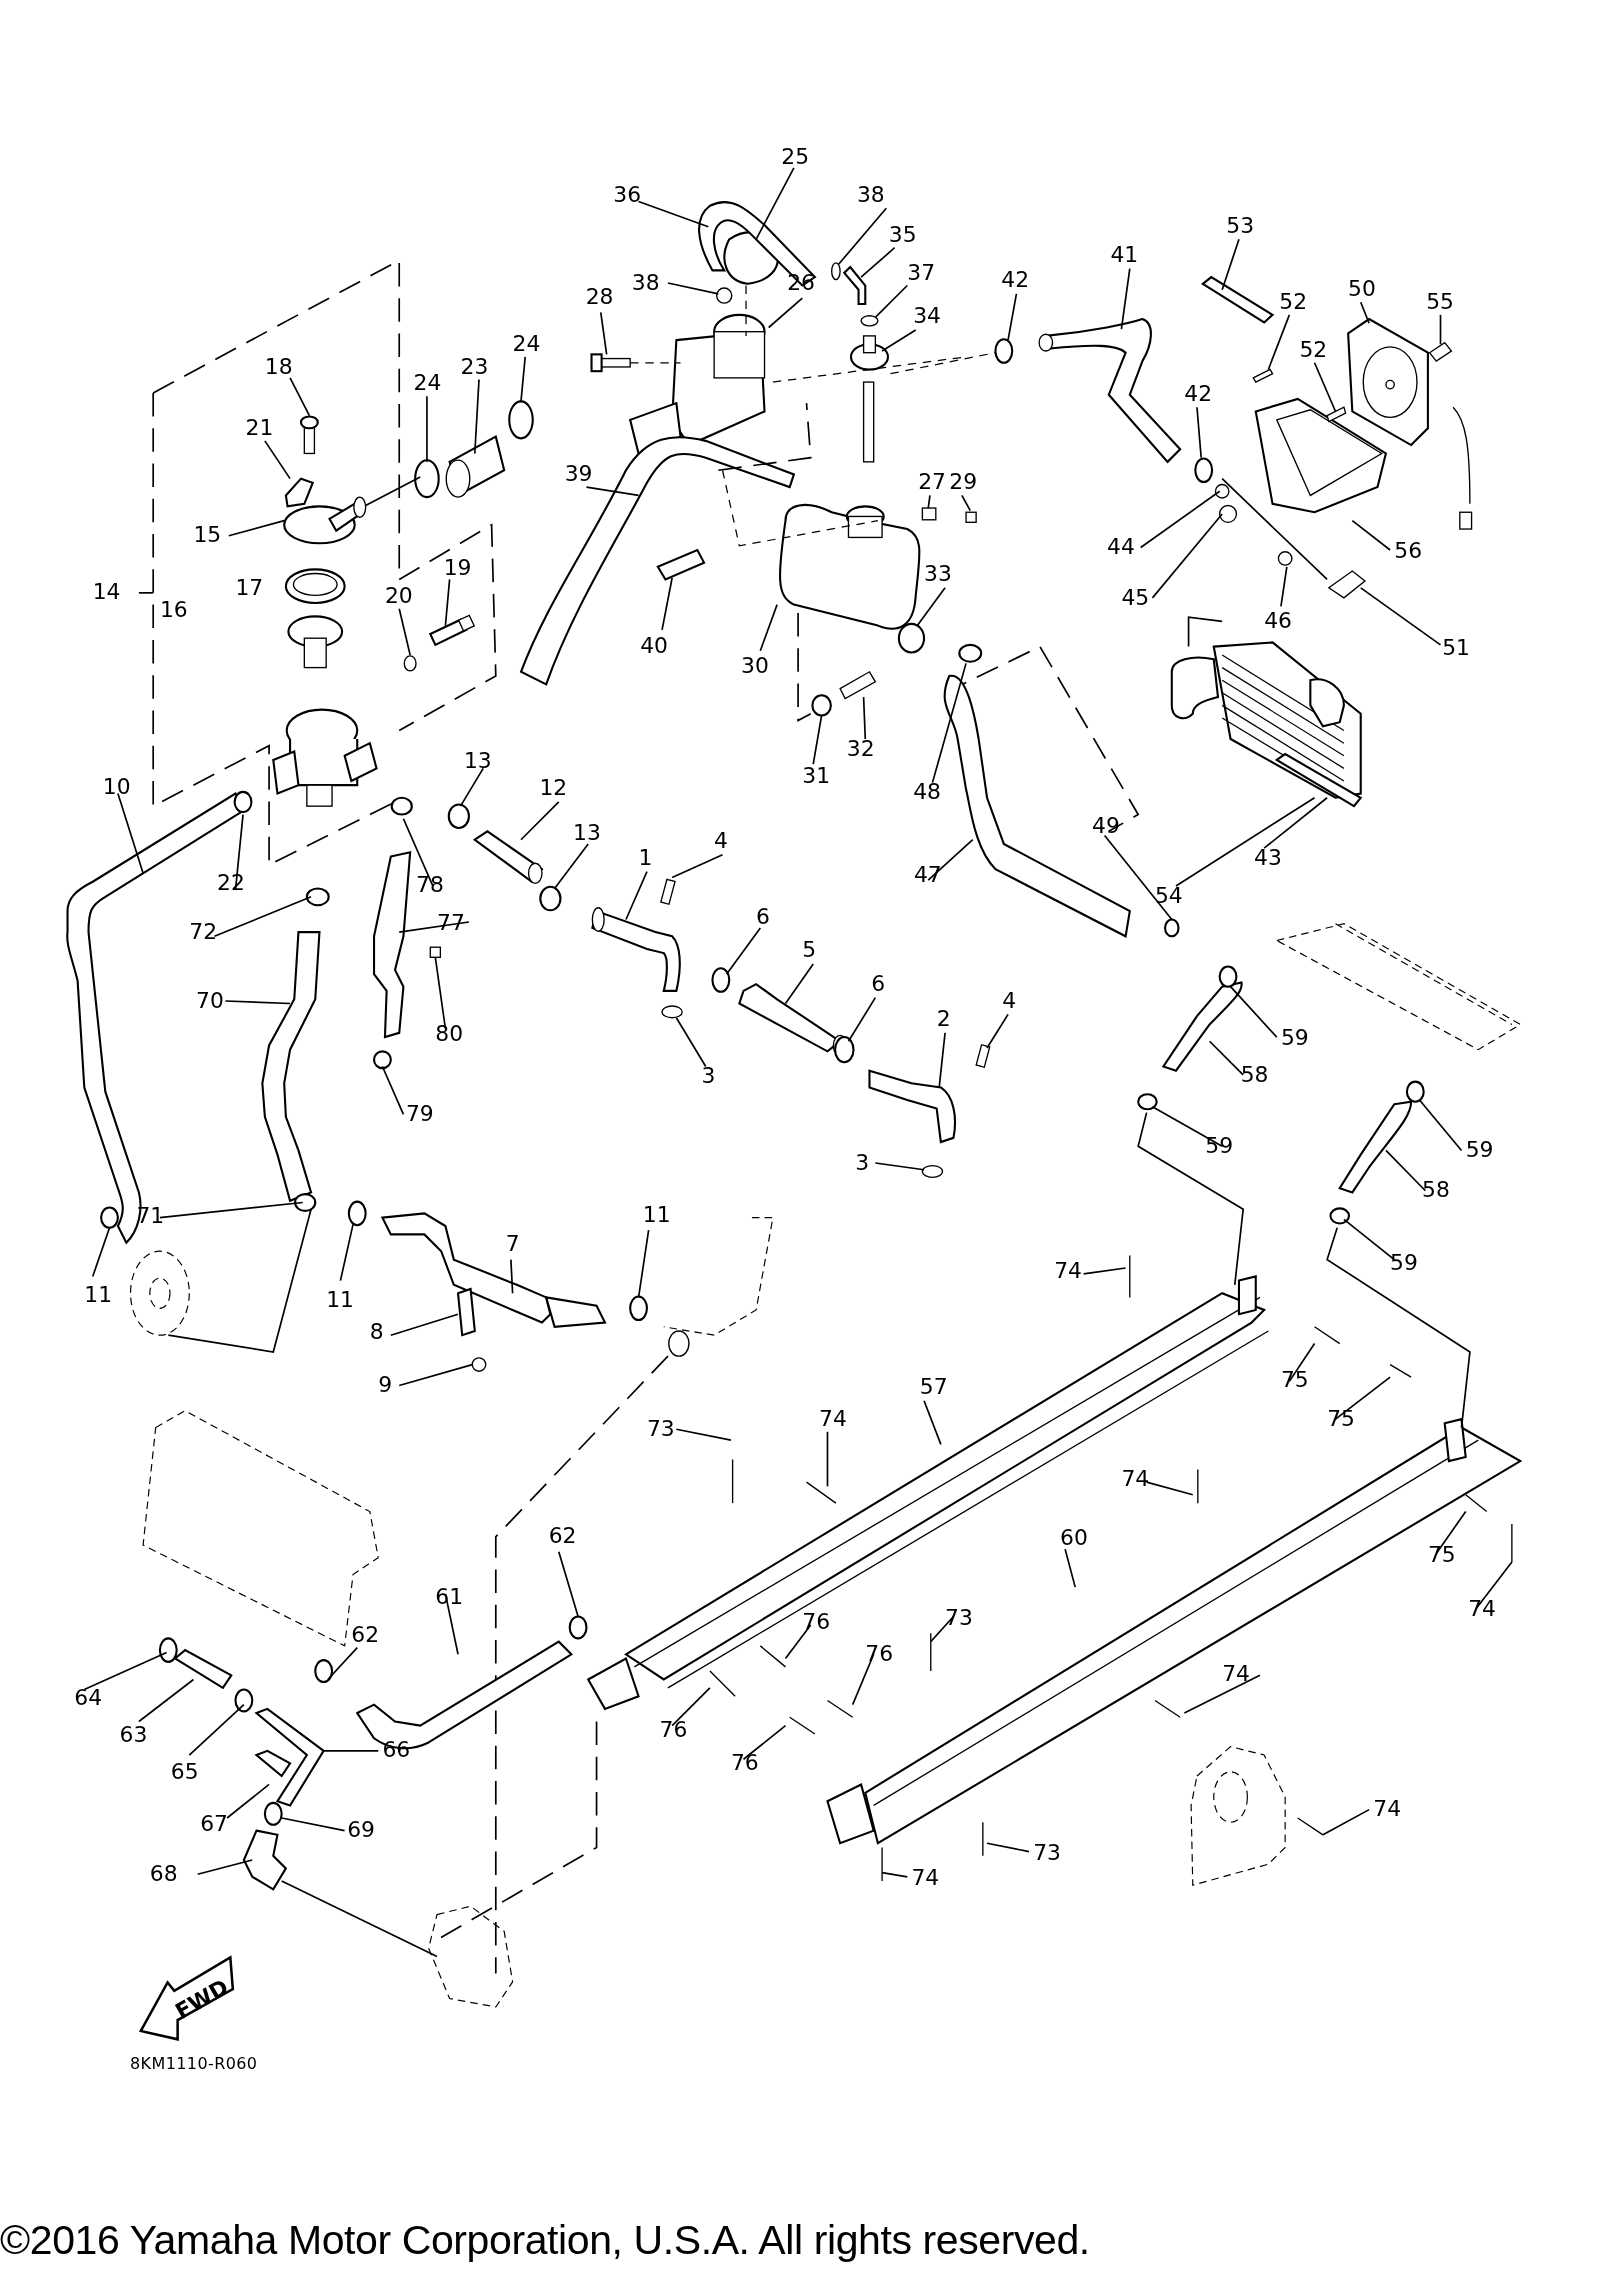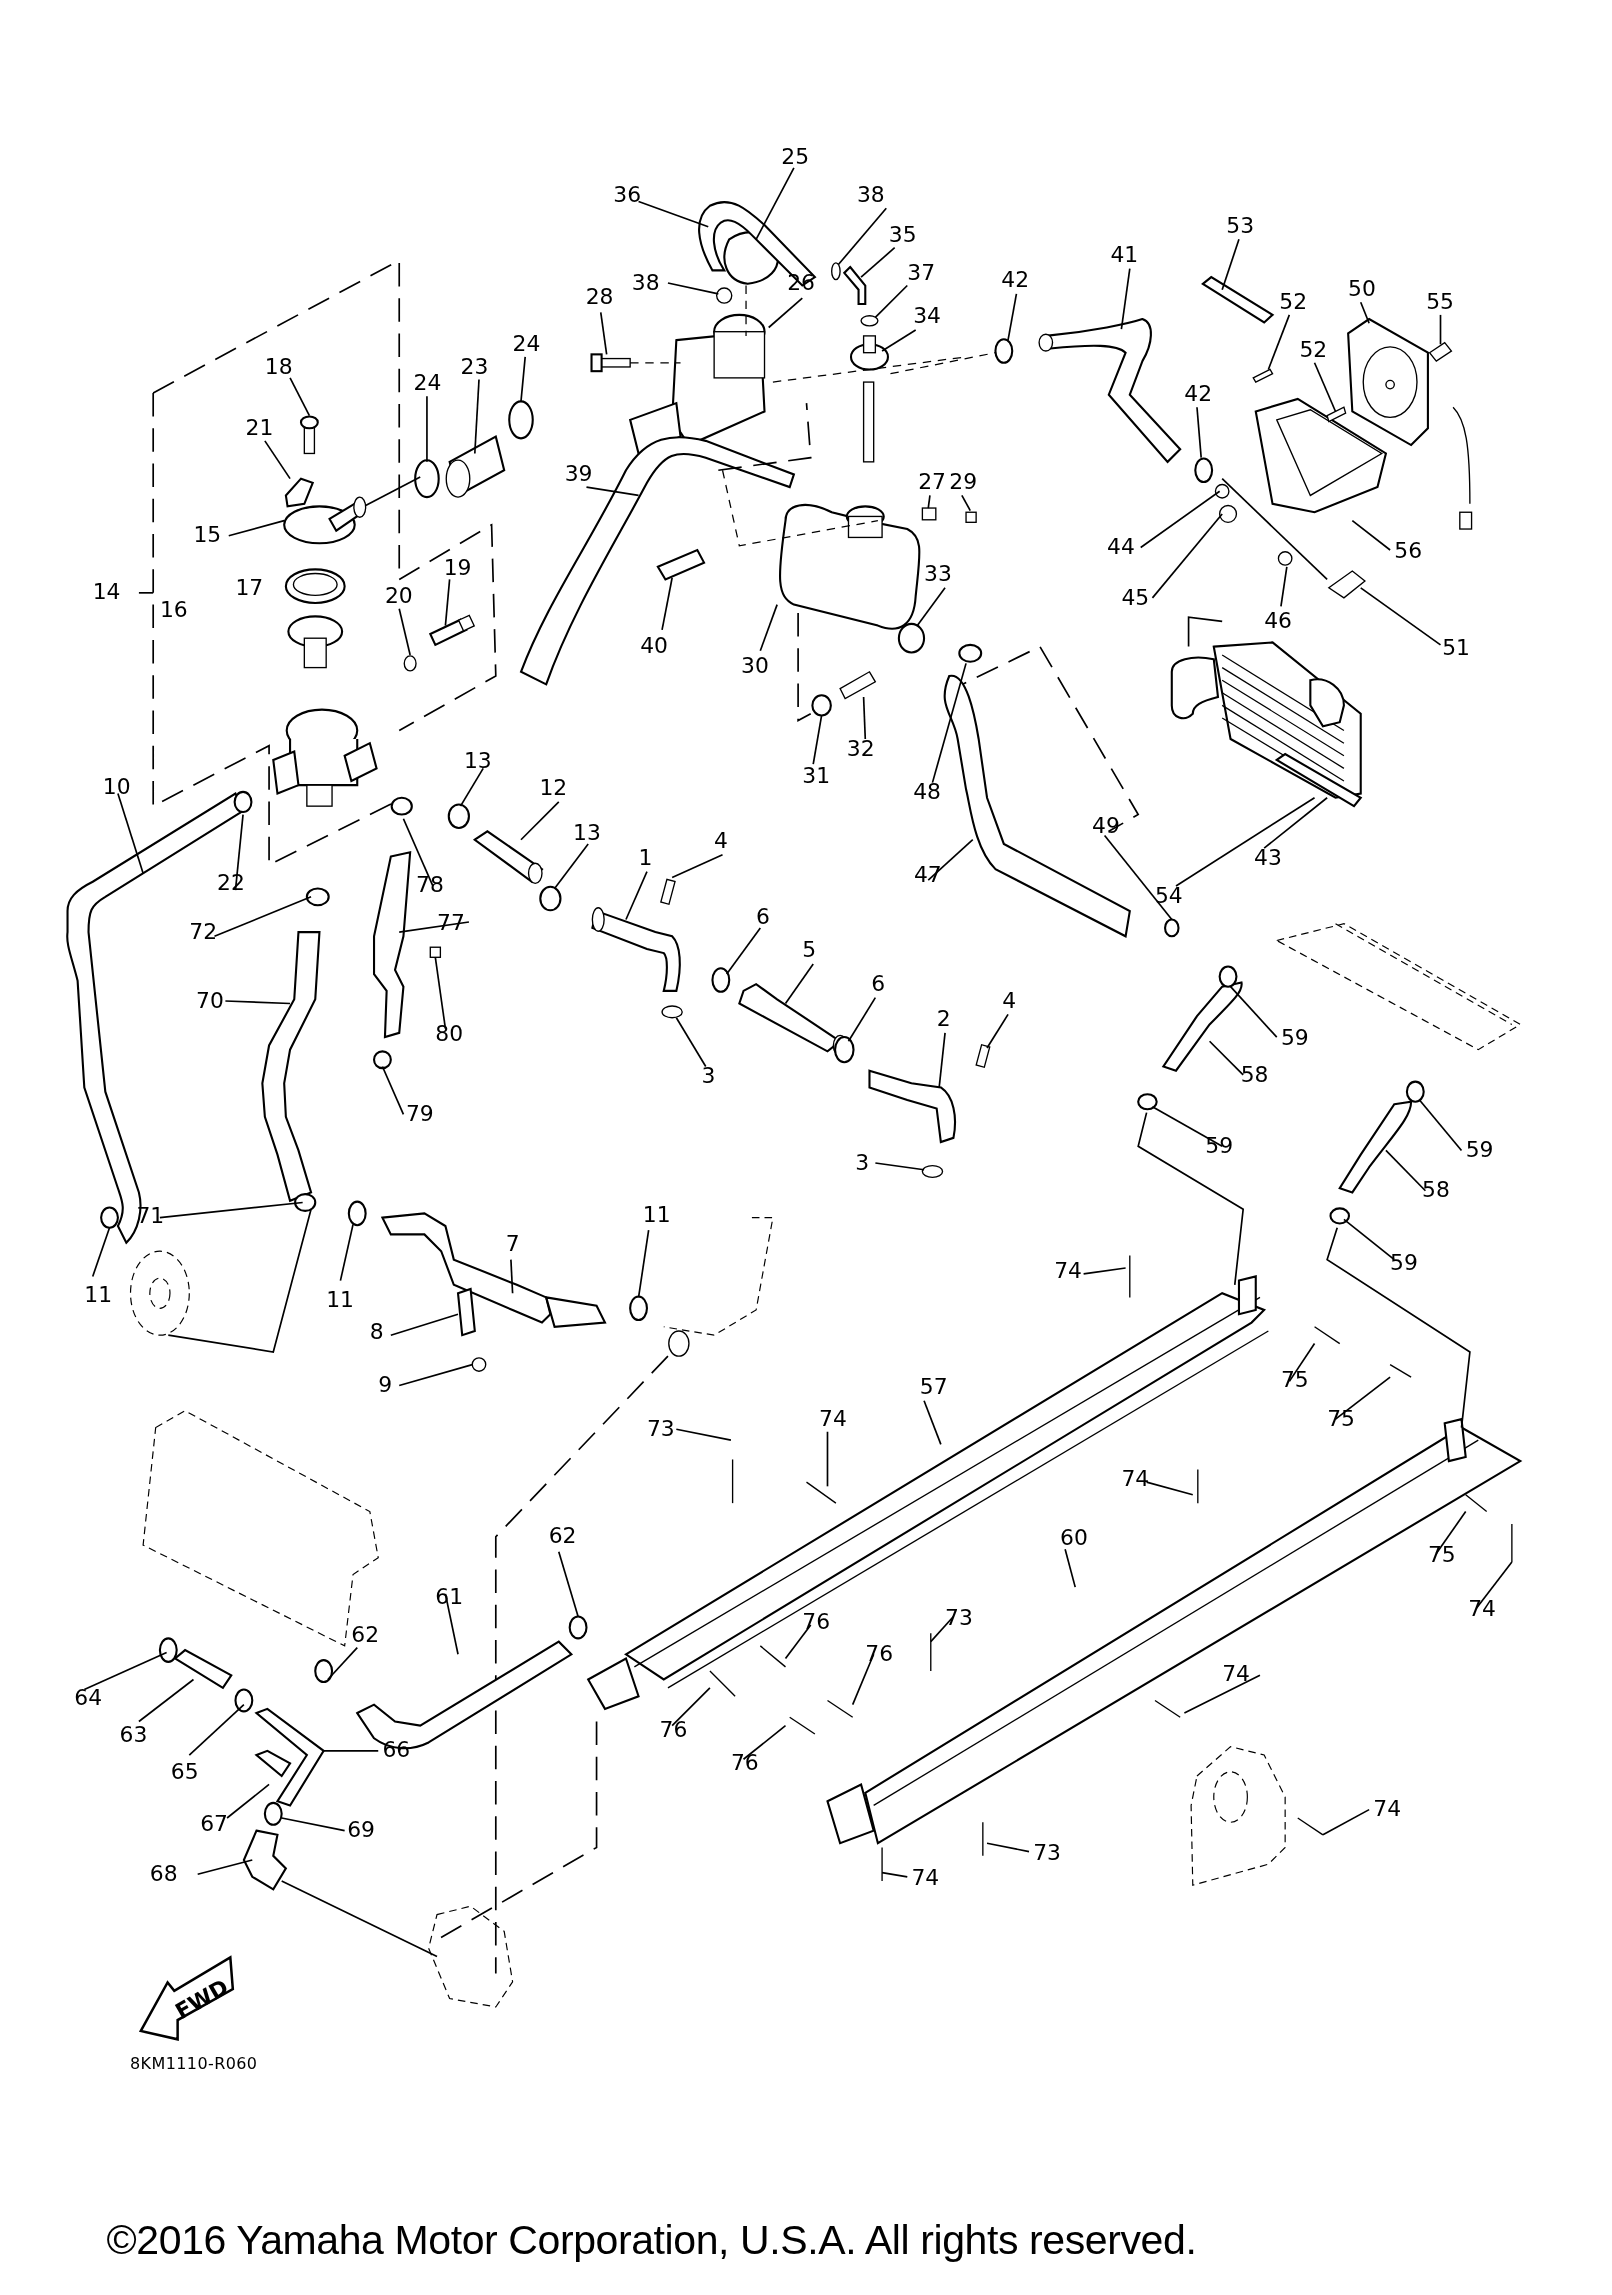--- a/index.html
+++ b/index.html
@@ -9,21 +9,21 @@
   .part-label { font-family: "DejaVu Sans", sans-serif; font-size: 26px; fill: #000; }
   .leader { stroke: #000; stroke-width: 2; fill: none; }
   .dash { stroke: #000; stroke-width: 2; fill: none; stroke-dasharray: 28 14; }
   .dash-fine { stroke: #000; stroke-width: 1.5; fill: none; stroke-dasharray: 10 8; }
   .part { stroke: #000; stroke-width: 2.5; fill: #fff; }
   .part-thin { stroke: #000; stroke-width: 1.6; fill: #fff; }
   .ghost { stroke: #000; stroke-width: 1.4; fill: none; stroke-dasharray: 9 6; }
   .fins { stroke: #000; stroke-width: 1.5; }
   #diagram-code { position: absolute; left: 130px; top: 2054px; font-size: 16px;
                   font-family: "DejaVu Sans", sans-serif; letter-spacing: 0.4px; }
-  #copyright { position: absolute; left: 0; width: 1303px; top: 2217px; text-align: center;
+  #copyright { position: absolute; left: 0; width: 1303px; top: 2217px; 
                font-family: "Liberation Sans", sans-serif; font-size: 41px; letter-spacing: -0.4px; }
   #fwd-arrow { position: absolute; left: 134px; top: 1949px; width: 109px; height: 92px; }
 </style>
 </head>
 <body>
 
 <svg id="diagram" viewBox="0 0 1920 2733" xmlns="http://www.w3.org/2000/svg">
 
   <g>
     <path class="dash" d="M182 468 L182 960 L320 888 L320 1030 L480 950"></path>

